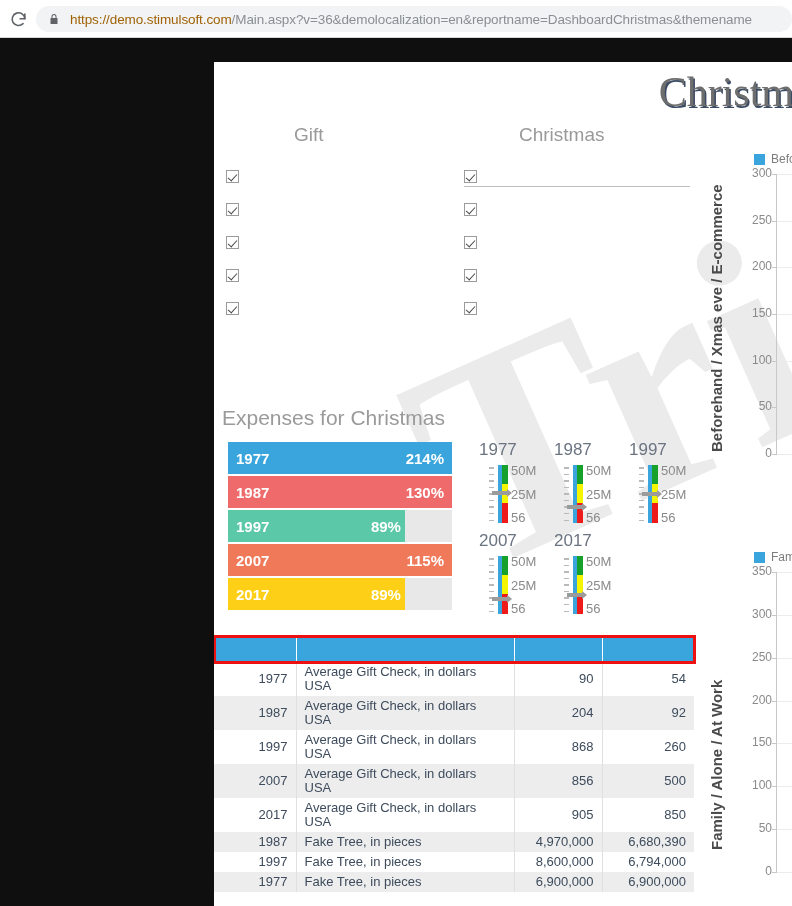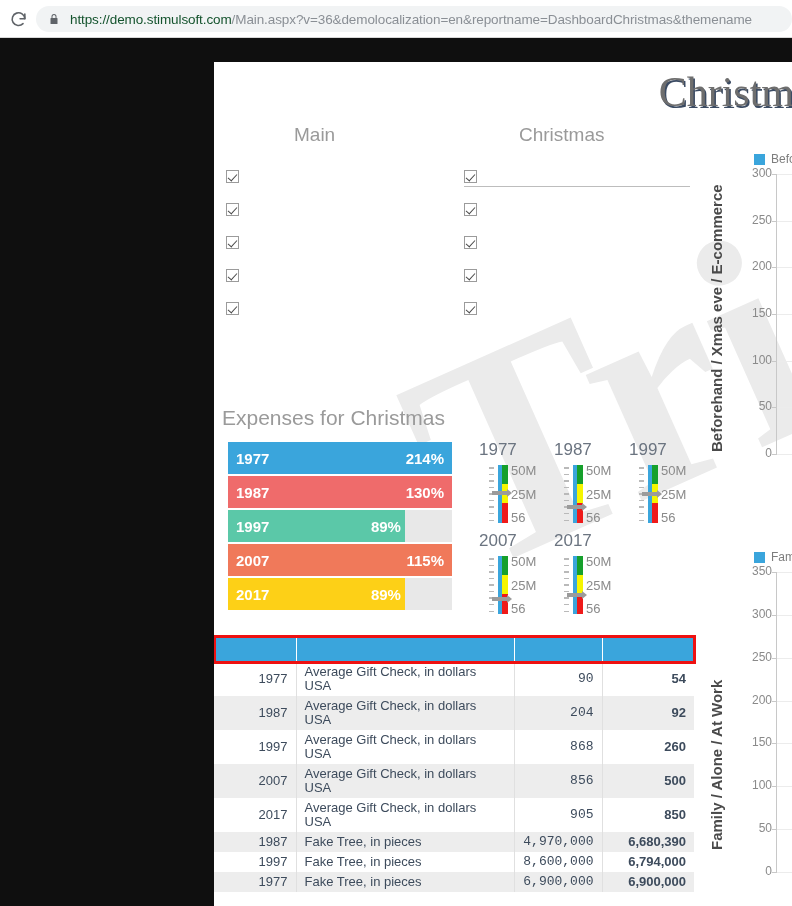--- a/index.html
+++ b/index.html
@@ -29,21 +29,21 @@
     border-radius: 13px;
     display: flex; align-items: center;
     padding-left: 12px;
     overflow: hidden;
   }
   .lock-icon { flex: 0 0 auto; margin-right: 10px; display: flex; }
   .url-text {
     font-size: 13.5px; color: #8a8f95;
     white-space: nowrap; letter-spacing: -0.1px;
   }
-  .url-text .host { color: #14532d; }
+  .url-text .host { color: #a16207; }
 
   .chrome-divider {
     position: absolute; left: 0; top: 37px; width: 792px; height: 1px;
     background: #d8d8d8;
   }
 
   
   .viewport {
     position: absolute; left: 0; top: 38px;
     width: 792px; height: 868px;
@@ -187,22 +187,22 @@
   .tbl td {
     font-size: 13px; color: #3d4b5c;
     padding: 3px 8px;
     border-right: 1px solid #e0e0e0;
     vertical-align: middle;
     line-height: 14px;
   }
   .tbl tr.alt td { background: #ededed; }
   .c-year { width: 82px; text-align: right; padding-right: 6px; }
   .c-name { width: 218px; text-align: left; padding-left: 6px; }
-  .c-v1  { width: 88px; text-align: right; font-family: Liberation Mono, monospace; }
-  .c-v2  { width: 92px; text-align: right; border-right: none !important; font-weight: bold; }
+  .c-v1  { width: 88px; text-align: right; }
+  .c-v2  { width: 92px; text-align: right; border-right: none !important; }
   .sel-box {
     position: absolute;
     border: 3px solid #ee1111;
     pointer-events: none;
   }
 
   
   .chart-panel { position: absolute; }
   .legend {
     position: absolute; display: flex; align-items: center;
@@ -257,21 +257,21 @@
 
 <div class="viewport">
   <div class="dashboard">
 
     <div class="watermark">
       <span class="wm-glyph" style="left:200px; top:170px;">Tri</span>
     </div>
 
     <div class="dash-title">Christm</div>
 
-    <div class="panel-title" style="left:80px; top:62px;">Main</div>
+    <div class="panel-title" style="left:80px; top:62px;">Gift</div>
     <div class="filter-col" id="year-filter" style="left:12px; top:98px;">
         <div class="filter-row">
           <span class="cbx"></span>
           <span class="filter-label"></span>
         </div>
         <div class="filter-row">
           <span class="cbx"></span>
           <span class="filter-label"></span>
         </div>
         <div class="filter-row">

